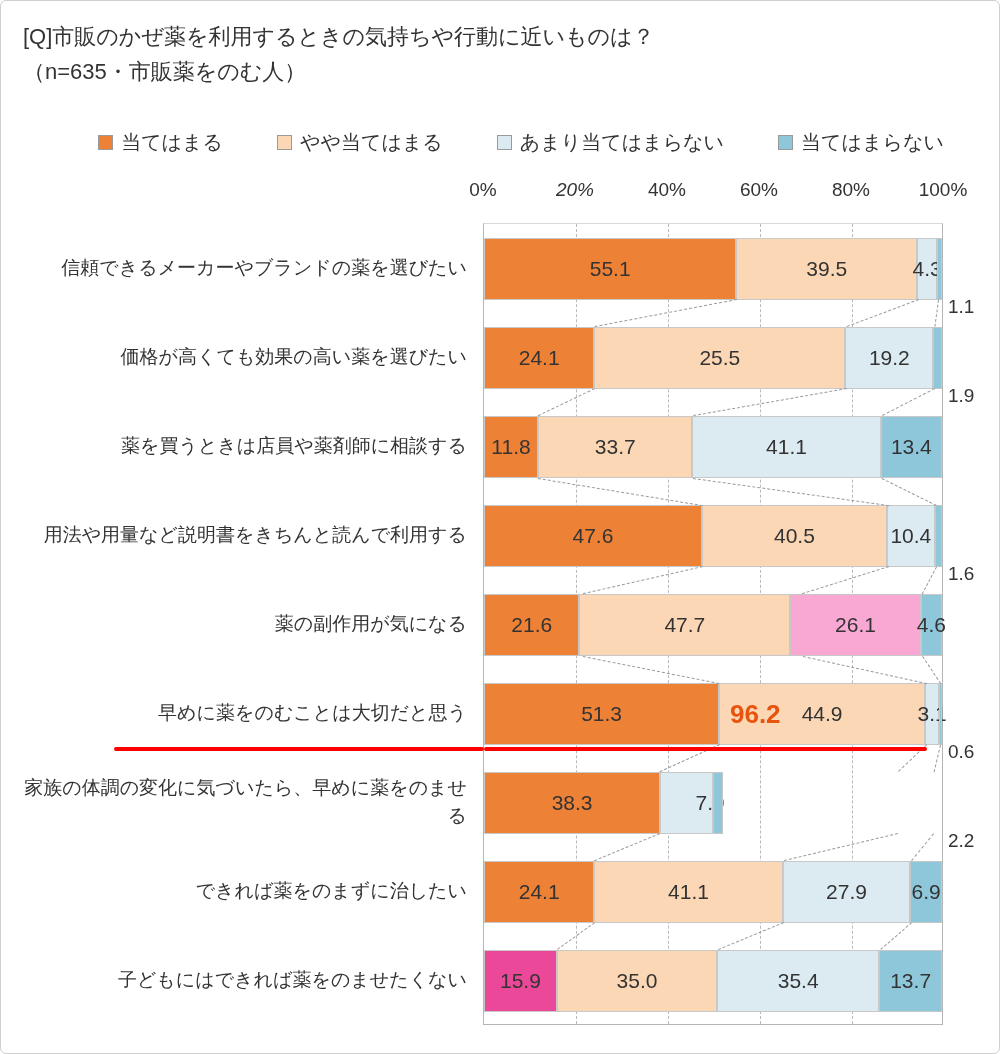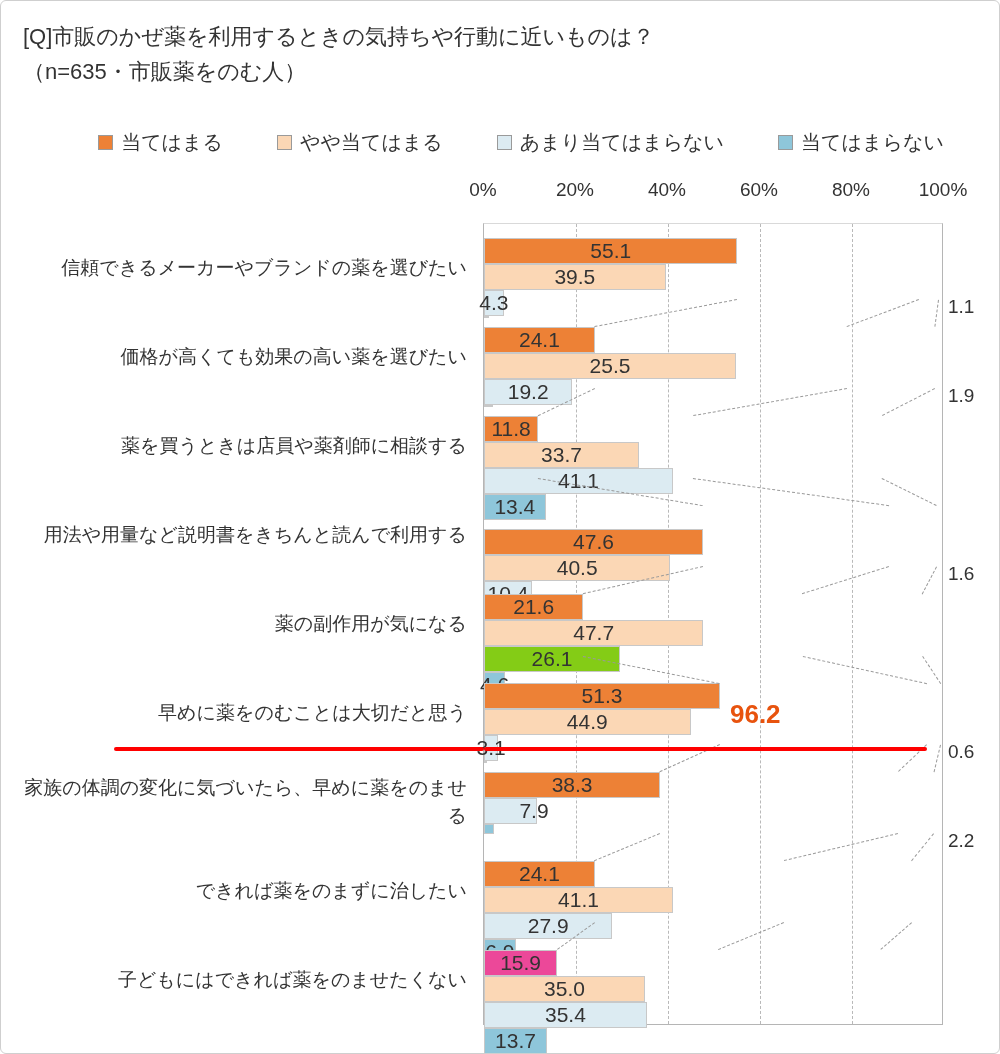--- a/index.html
+++ b/index.html
@@ -108,21 +108,20 @@
     color: #333333;
     text-align: right;
     line-height: 1.45;
     width: 450px;
   }
   .bar-row {
     position: absolute;
     left: 0;
     width: 100%;
     display: flex;
-    flex-direction: column;
   }
   .seg {
     position: relative;
     height: 100%;
     box-sizing: border-box;
     border: 1px solid #c8c8c8;
     display: flex;
     align-items: center;
     justify-content: center;
     overflow: visible;
@@ -182,21 +181,21 @@
         <span class="legend-label">あまり当てはまらない</span>
       </div>
       <div class="legend-item">
         <span class="legend-swatch" style="background: rgb(142, 198, 218);"></span>
         <span class="legend-label">当てはまらない</span>
       </div>
     </div>
 
   <div class="axis-labels" id="axis-labels">
       <div class="axis-tick" style="left: 0px;">0%</div>
-      <div class="axis-tick" style="left: 92px;">20%</div>
+      <div class="axis-tick" style="left: 92px; font-style: italic;">20%</div>
       <div class="axis-tick" style="left: 184px;">40%</div>
       <div class="axis-tick" style="left: 276px;">60%</div>
       <div class="axis-tick" style="left: 368px;">80%</div>
       <div class="axis-tick" style="left: 460px;">100%</div>
     </div>
 
   <div class="cat-labels" id="cat-labels">
       <div class="cat-label" style="top: 44.5556px; transform: translateY(-50%);">信頼できるメーカーやブランドの薬を選びたい</div>
       <div class="cat-label" style="top: 133.667px; transform: translateY(-50%);">価格が高くても効果の高い薬を選びたい</div>
       <div class="cat-label" style="top: 222.778px; transform: translateY(-50%);">薬を買うときは店員や薬剤師に相談する</div>
@@ -246,41 +245,41 @@
         <div class="seg" style="width: 155.02px; background: rgb(251, 215, 181);">
           <span>33.7</span>
         </div>
         <div class="seg" style="width: 189.06px; background: rgb(220, 235, 242);">
           <span>41.1</span>
         </div>
         <div class="seg" style="width: 61.64px; background: rgb(142, 198, 218);">
           <span>13.4</span>
         </div>
       </div>
-      <div class="bar-row" style="top: 280.889px; height: 53px; margin-top: 24px;">
+      <div class="bar-row" style="top: 280.889px; height: 62px;">
         <div class="seg" style="width: 218.96px; background: rgb(237, 129, 54);">
           <span>47.6</span>
         </div>
         <div class="seg" style="width: 186.3px; background: rgb(251, 215, 181);">
           <span>40.5</span>
         </div>
         <div class="seg" style="width: 47.84px; background: rgb(220, 235, 242);">
           <span>10.4</span>
         </div>
         <div class="seg" style="width: 7.36px; background: rgb(142, 198, 218);"></div>
       </div>
       <div class="outside-label" style="left: 464px; top: 338.889px;">1.6</div>
       <div class="bar-row" style="top: 370px; height: 62px;">
         <div class="seg" style="width: 99.36px; background: rgb(237, 129, 54);">
           <span>21.6</span>
         </div>
         <div class="seg" style="width: 219.42px; background: rgb(251, 215, 181);">
           <span>47.7</span>
         </div>
-        <div class="seg" style="width: 136px; background: #84cc16; align-items: center;">
+        <div class="seg" style="width: 136px; background: #f9a8d4; align-items: center;">
           <span>26.1</span>
         </div>
         <div class="seg" style="width: 21.16px; background: rgb(142, 198, 218);">
           <span>4.6</span>
         </div>
       </div>
       <div class="bar-row" style="top: 459.111px; height: 62px;">
         <div class="seg" style="width: 235.98px; background: rgb(237, 129, 54);">
           <span>51.3</span>
         </div>

